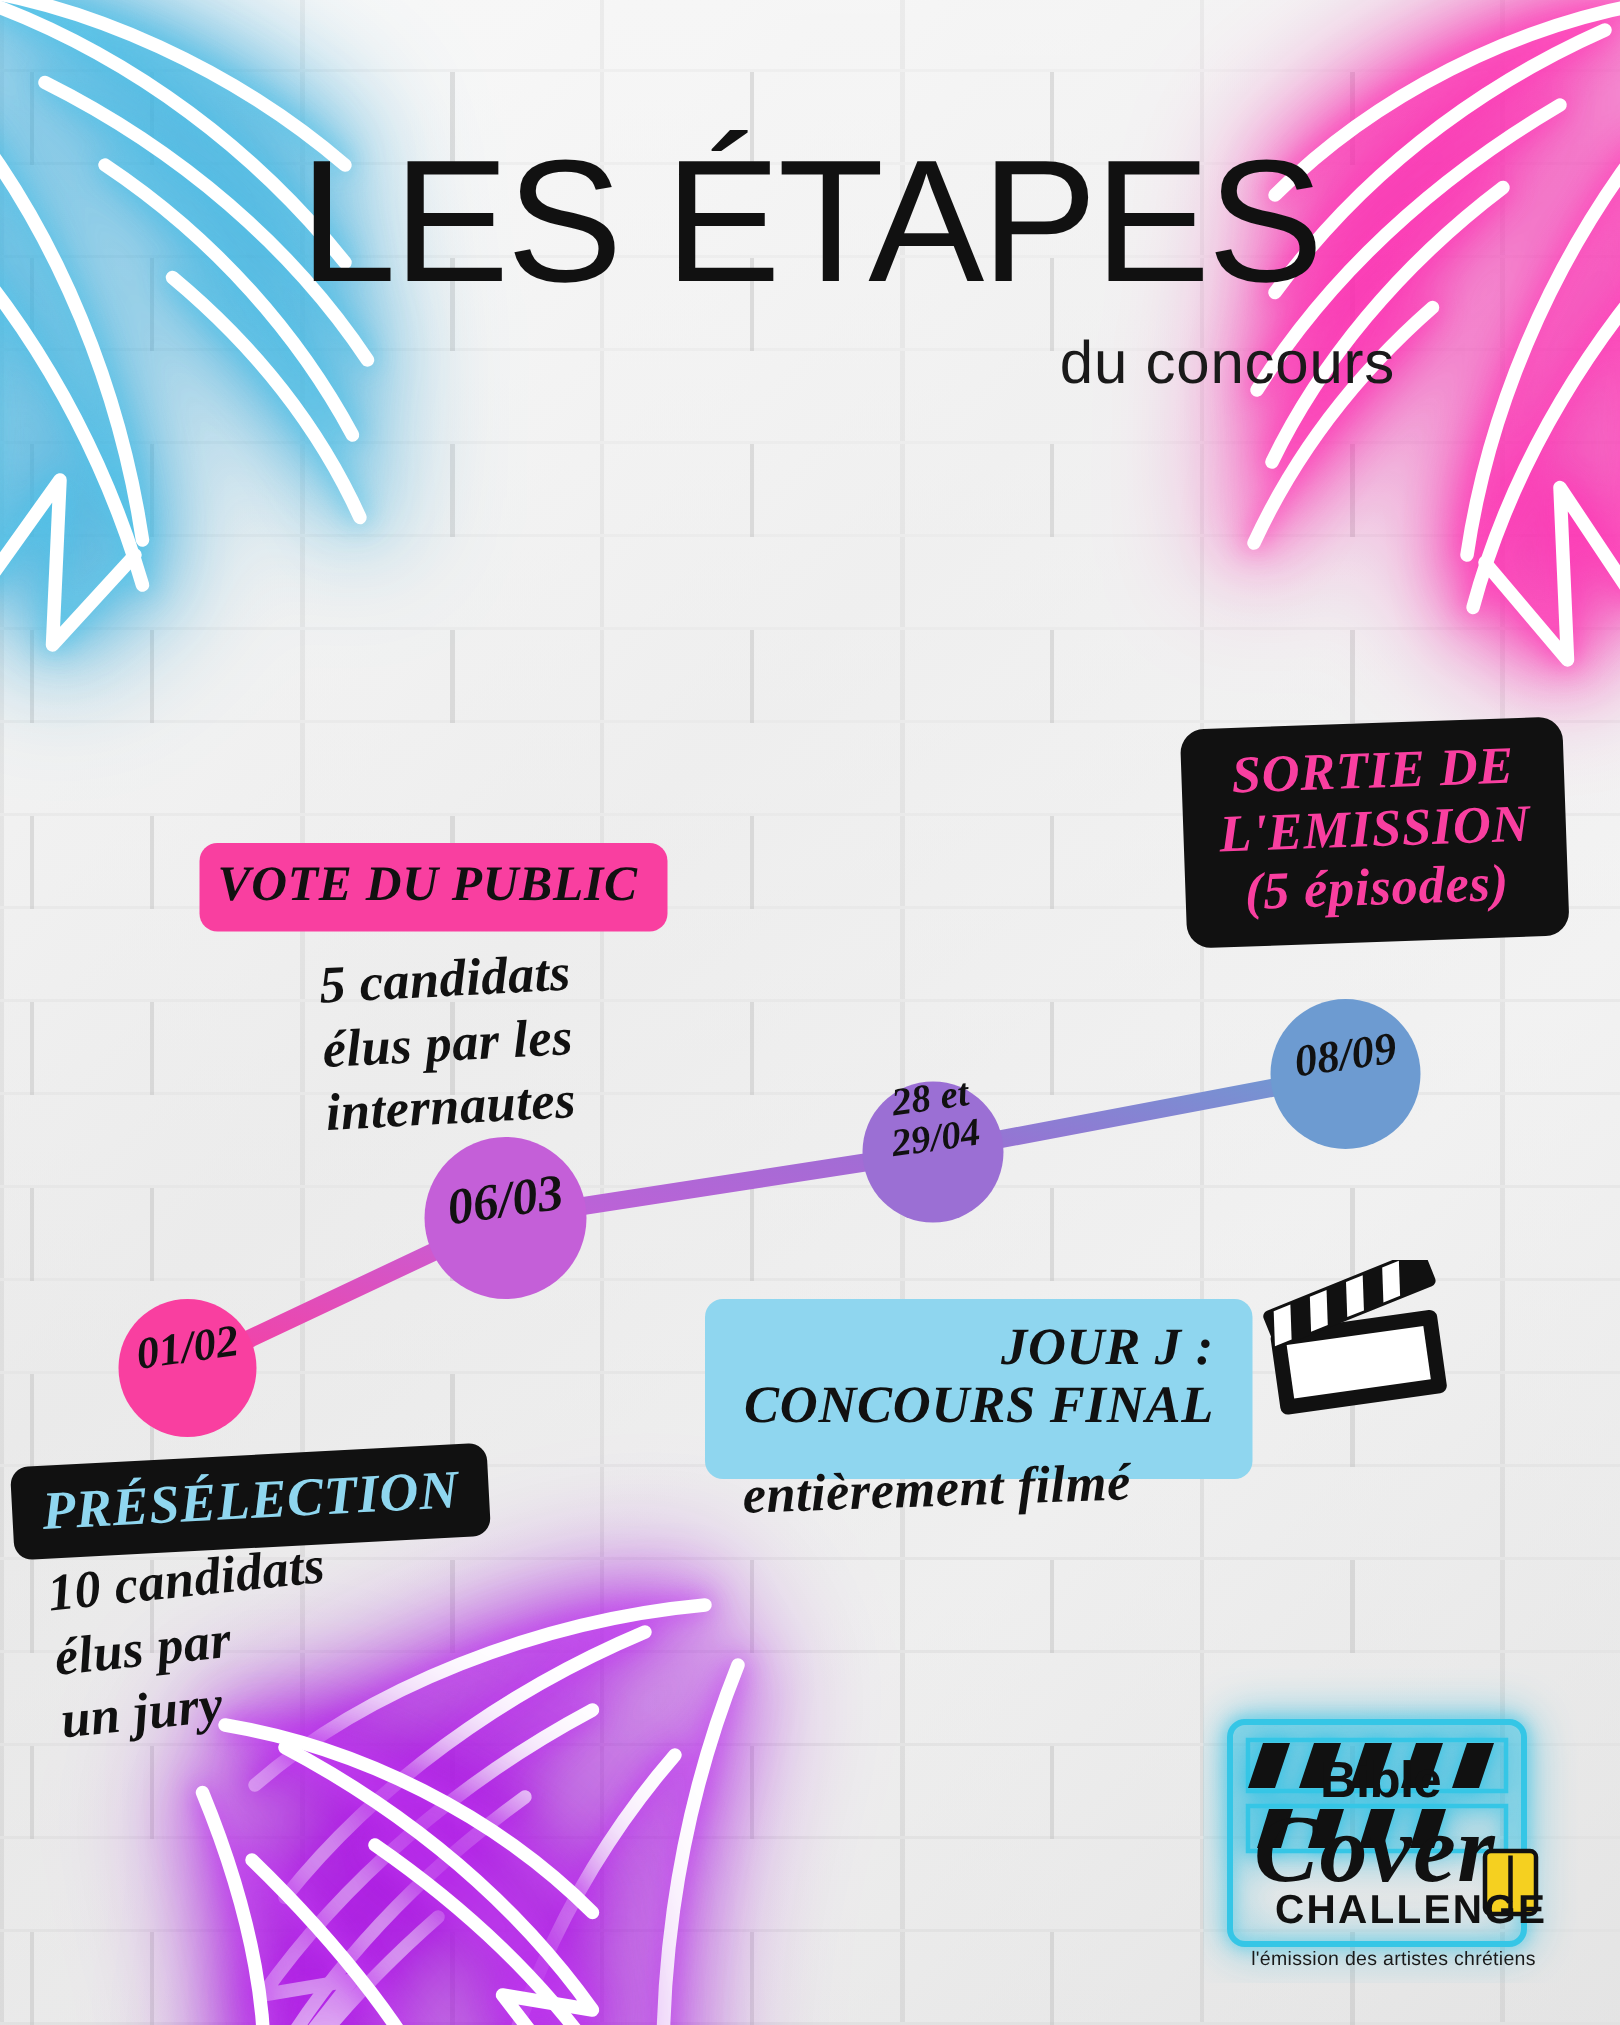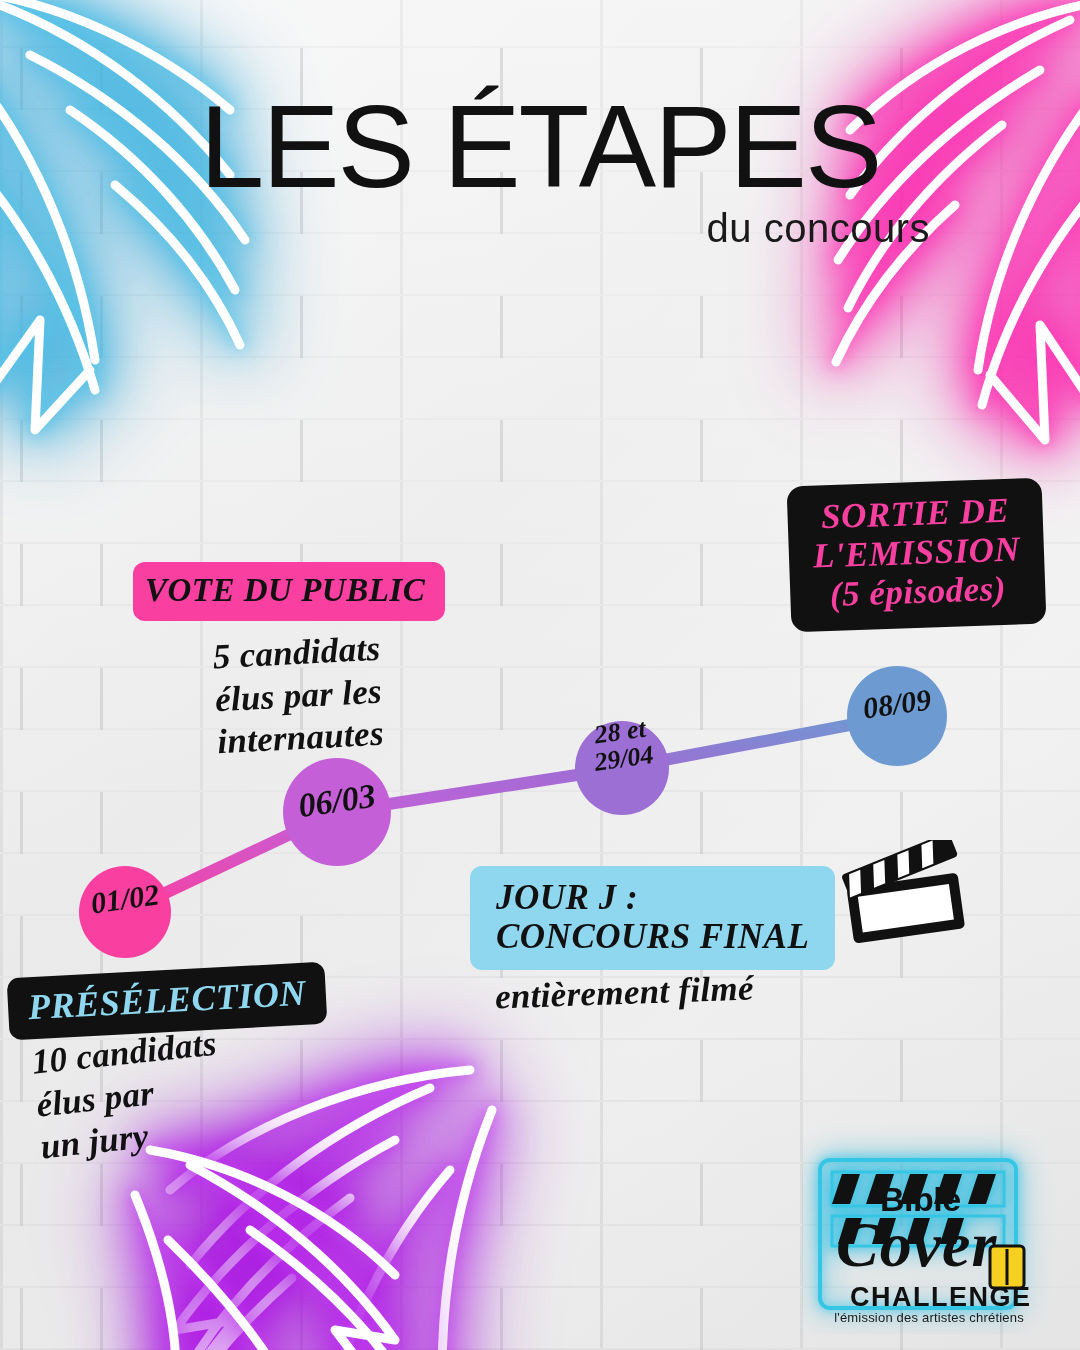--- a/index.html
+++ b/index.html
@@ -62,21 +62,21 @@
     font-weight: normal;
     font-size: 116px;
     letter-spacing: -2px;
     color: #111111;
     line-height: 0.95;
   }
   .title-sub {
     font-family: "Liberation Sans", sans-serif;
     font-size: 40px;
     color: #1a1a1a;
-    margin-top: 4px;
+    margin-top: 18px;
     margin-right: 150px;
     text-align: right;
     letter-spacing: 0.5px;
   }
 
   
   .chip {
     position: absolute;
     font-family: "Liberation Serif", serif;
     font-weight: bold;
@@ -115,39 +115,38 @@
     text-align: center;
     line-height: 1.05;
     white-space: pre-line;
     pointer-events: none;
   }
 
   
   .clap { position: absolute; }
 
   
-  #logo { position: absolute; right: 28px; bottom: 16px; width: 250px; height: 210px; }
+  #logo { position: absolute; right: 28px; bottom: 28px; width: 250px; height: 210px; }
   .logo-bible {
     position: absolute; left: 78px; top: 56px;
     font-family: "Liberation Sans", sans-serif;
     font-weight: bold; font-size: 34px; color: #111111;
     letter-spacing: -0.5px;
   }
   .logo-cover {
     position: absolute; left: 34px; top: 84px;
     font-family: "Liberation Serif", serif;
     font-weight: bold; font-style: italic; font-size: 64px; color: #111111;
     letter-spacing: 1px;
   }
   .logo-challenge {
     position: absolute; left: 48px; top: 146px;
     font-family: "Liberation Sans", sans-serif;
     font-weight: bold; font-size: 27px; color: #111111;
     letter-spacing: 1.5px;
-    margin-top: 12px;
   }
   .logo-tagline {
     position: absolute; left: 4px; top: 186px; width: 246px;
     text-align: center;
     font-family: "Liberation Sans", sans-serif;
     font-size: 13px; color: #1a1a1a;
     letter-spacing: 0.2px;
   }
 </style>
 </head>
@@ -215,21 +214,21 @@
 
   <div class="chip chip-black" style="right:36px; top:482px; font-size:35px; text-align:center; border-radius:16px; padding:12px 24px 16px; transform:rotate(-2deg);">SORTIE DE
 L'EMISSION
 (5 épisodes)</div>
 
   <div class="chip chip-blackblue" style="left:8px; top:970px; font-size:36px; transform:rotate(-3deg);">PRÉSÉLECTION</div>
   <div class="note" style="left:36px; top:1032px; font-size:35px; transform:rotate(-6deg);">10 candidats
 élus par
 un jury</div>
 
-  <div class="chip chip-blue" style="left:470px; top:866px; font-size:35px; text-align:left; padding:12px 26px 14px;">JOUR J :
+  <div class="chip chip-blue" style="left:470px; top:866px; font-size:35px; text-align:right; padding:12px 26px 30px;">JOUR J :
 CONCOURS FINAL</div>
   <div class="note" style="left:495px; top:972px; font-size:35px; transform:rotate(-2deg);">entièrement filmé</div>
 
   <svg class="clap" style="left:836px; top:840px;" width="140" height="110" viewBox="0 0 140 110">
     <g transform="rotate(-8 70 55)">
       <rect x="12" y="40" width="112" height="56" rx="5" fill="#111111"></rect>
       <rect x="22" y="50" width="92" height="36" fill="#ffffff"></rect>
       <g transform="rotate(-14 68 26)">
         <rect x="10" y="12" width="116" height="26" rx="4" fill="#111111"></rect>
         <g fill="#ffffff">

